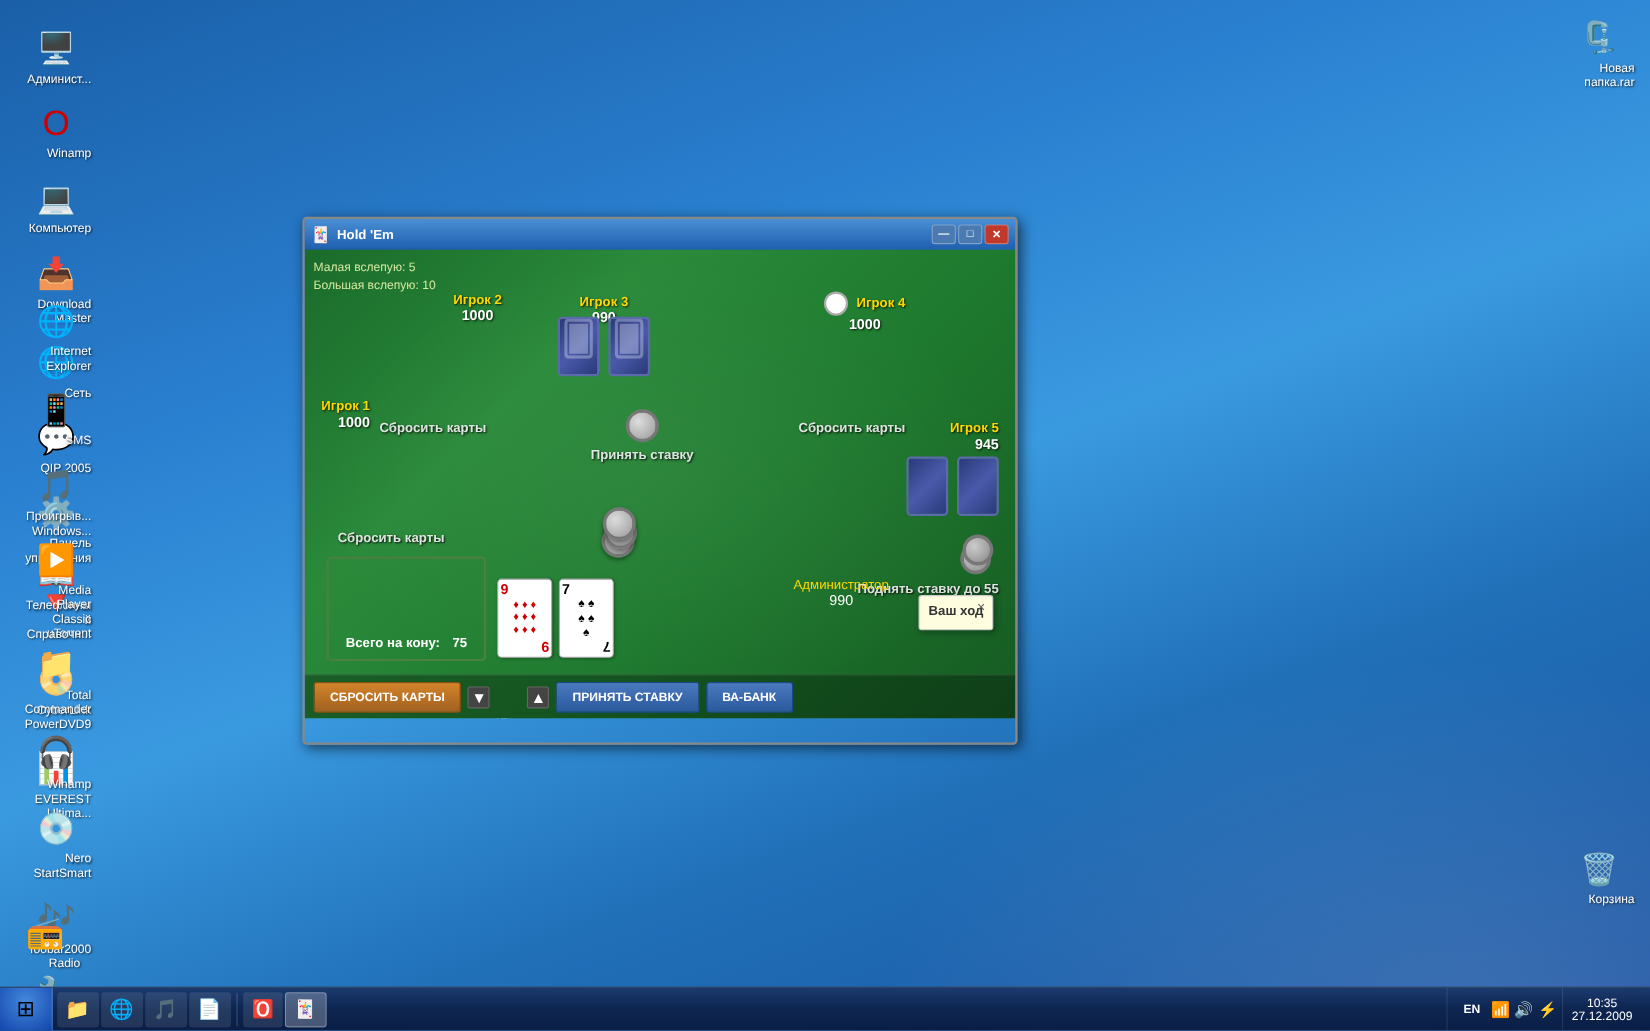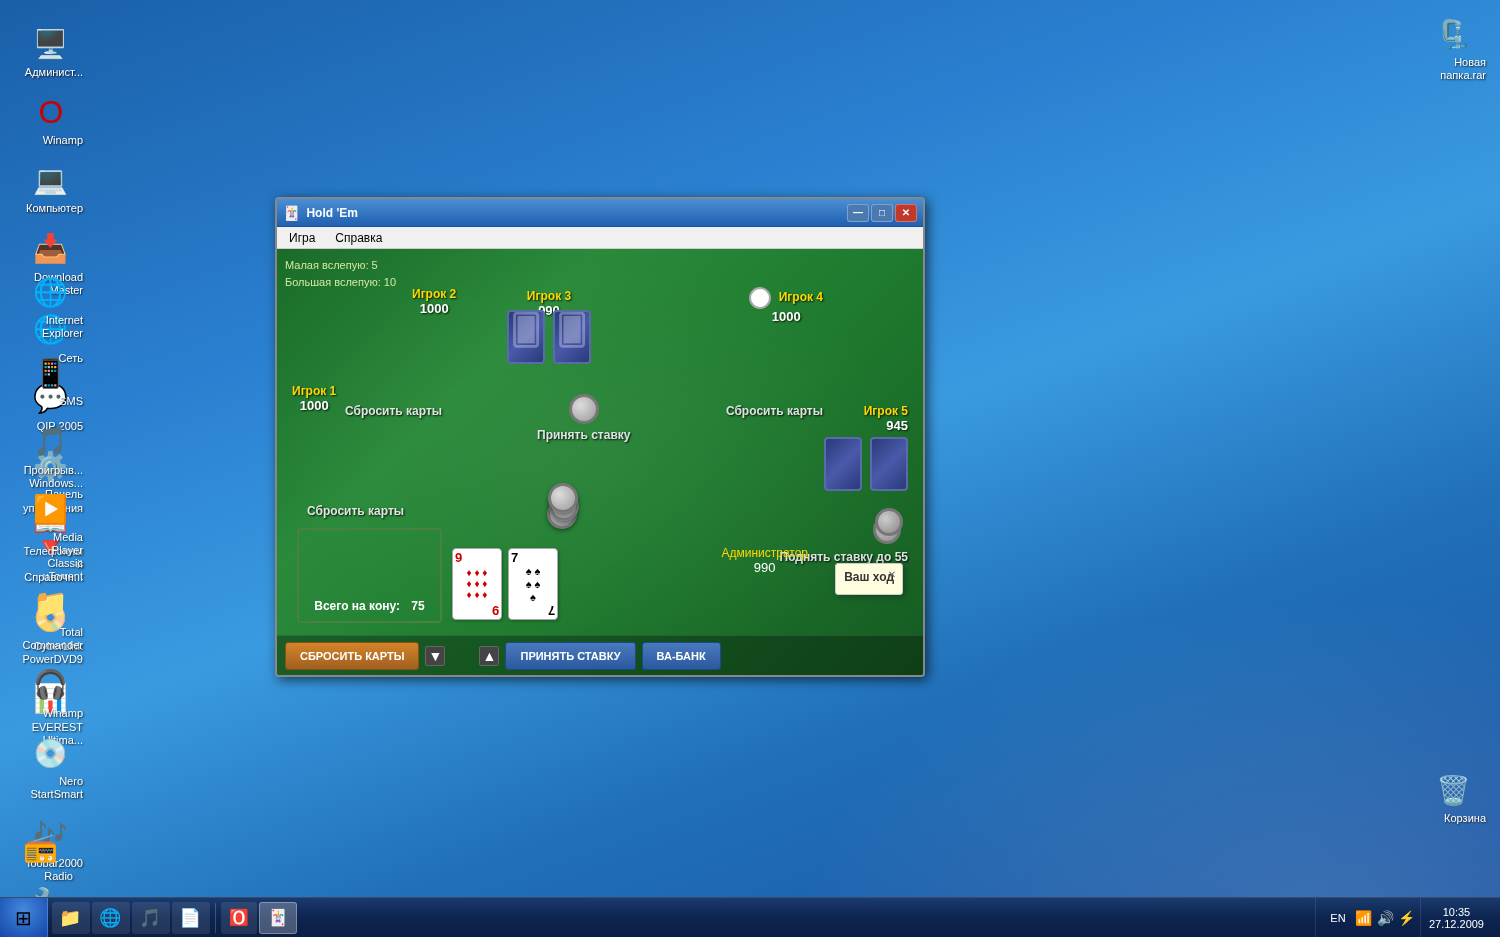--- a/index.html
+++ b/index.html
@@ -141,20 +141,21 @@
       border-left: 1px solid rgba(255,255,255,0.1);
       height: 100%;
       justify-content: center;
     }
 
     .taskbar-lang {
       color: white;
       font-size: 11px;
       padding: 0 6px;
       cursor: pointer;
+      font-weight: bold;
     }
 
     
     .game-window {
       position: absolute;
       top: 197px;
       left: 275px;
       width: 650px;
       height: 480px;
       border: 2px solid #888;
@@ -558,24 +559,20 @@
         <span class="window-title-icon">🃏</span>
         <span>Hold 'Em</span>
       </div>
       <div class="window-controls">
         <div class="win-btn win-btn-min">—</div>
         <div class="win-btn win-btn-max">□</div>
         <div class="win-btn win-btn-close">✕</div>
       </div>
     </div>
 
-    <div class="window-menubar">
-      <div class="menu-item">Игра</div>
-      <div class="menu-item">Справка</div>
-    </div>
 
     <div class="poker-table">
 
       <div class="blind-info">
         <div>Малая вслепую: 5</div>
         <div>Большая вслепую: 10</div>
       </div>
 
       <div class="player-info" style="top: 38px; left: 135px;">
         <div class="player-name">Игрок 2</div>
@@ -595,21 +592,21 @@
       </div>
 
       <div class="player-info" style="top: 38px; right: 100px;">
         
         <div style="width:22px; height:22px; border-radius:50%; background:white; border:2px solid #aaa; display:inline-block; margin-right:4px; vertical-align:middle;"></div>
         <span class="player-name">Игрок 4</span>
         <br>
         <span class="player-chips">1000</span>
       </div>
 
-      <div class="player-info" style="top: 135px; left: 15px;">
+      <div class="player-info" style="top: 135px; left: 15px; text-align: right;">
         <div class="player-name">Игрок 1</div>
         <div class="player-chips">1000</div>
       </div>
 
       <div class="table-action-label" style="position:absolute; top: 155px; left: 68px;">Сбросить карты</div>
 
       <div style="position: absolute; top: 145px; left: 260px; text-align:center;">
 
         <div style="width:30px; height:30px; border-radius:50%; background:radial-gradient(circle at 35% 35%, #ddd, #999); border:3px solid #777; margin: 0 auto 4px;"></div>
         <div class="table-action-label">Принять ставку</div>

